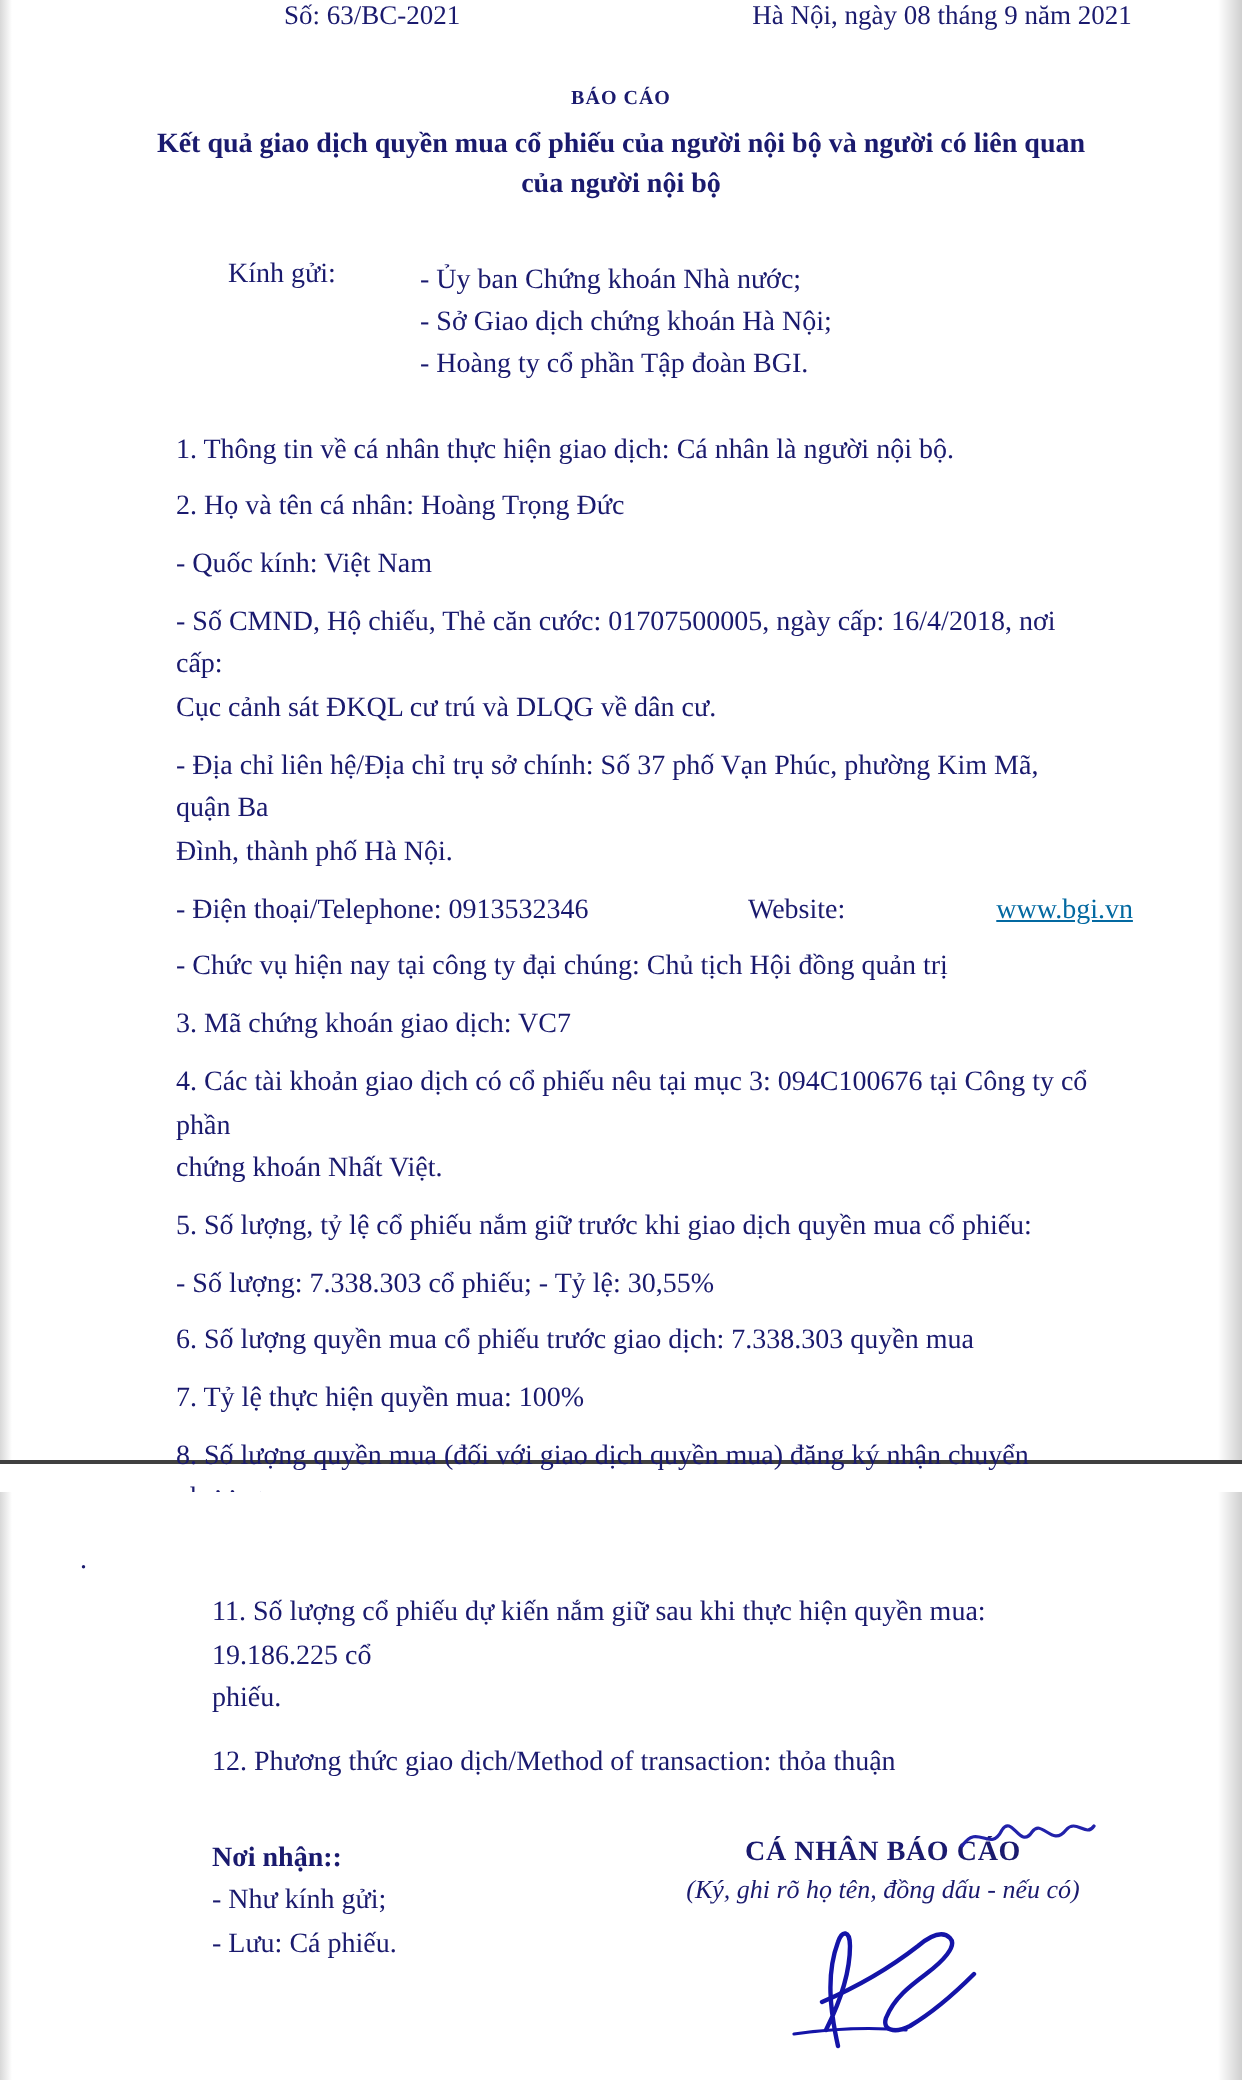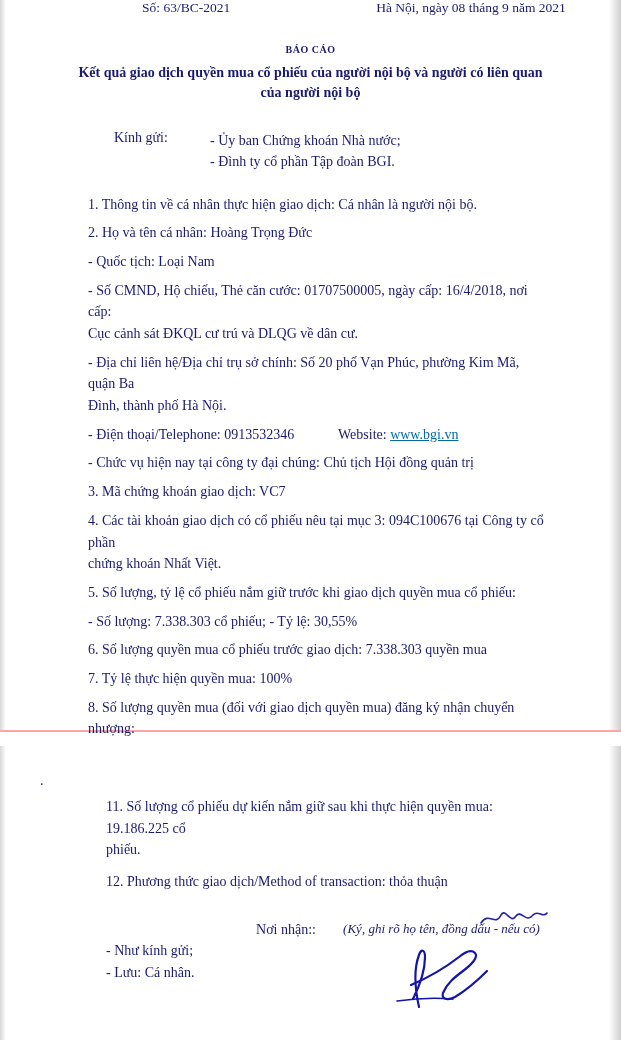--- a/index.html
+++ b/index.html
@@ -18,21 +18,21 @@
   .page {
     position: absolute;
     left: 0;
     width: 621px;
     background: #ffffff;
     box-sizing: border-box;
   }
   .page-1 {
     top: 0;
     height: 732px;
-    border-bottom: 2px solid #fca5a5;
+    border-bottom: 2px solid #404040;
     padding: 0 14px;
   }
   .page-2 {
     top: 746px;
     height: 294px;
     padding: 0 14px;
   }
   .edge-left {
     position: absolute;
     left: 0;
@@ -96,20 +96,21 @@
     line-height: 1.55;
     padding-left: 74px;
     padding-right: 58px;
   }
   .body p {
     margin: 0 0 7px 0;
     text-align: left;
   }
   .website-line {
     display: flex;
+    gap: 36px;
   }
   .website-line .phone { flex: none; width: 250px; }
   .link {
     color: #0369a1;
     text-decoration: underline;
   }
   .body2 {
     margin-top: 0;
     font-size: 14px;
     line-height: 1.55;
@@ -129,21 +130,21 @@
     margin-top: 26px;
     padding-left: 92px;
     padding-right: 40px;
     font-size: 14px;
   }
   .sign-left {
     width: 210px;
     flex: none;
     line-height: 1.55;
   }
-  .sign-left .bold { font-weight: normal; text-align: right; }
+  .sign-left .bold { font-weight: bold; }
   .sign-right {
     flex: 1;
     text-align: center;
     position: relative;
   }
   .sign-right .bold {
     font-weight: bold;
     letter-spacing: 0.3px;
   }
   .sign-note {
@@ -176,31 +177,32 @@
   <div class="title">BÁO CÁO</div>
   <div class="subtitle">
     <div>Kết quả giao dịch quyền mua cổ phiếu của người nội bộ và người có liên quan</div>
     <div>của người nội bộ</div>
   </div>
 
   <div class="kinhgui">
     <div class="kinhgui-label">Kính gửi:</div>
     <div class="kinhgui-list">
       <div>- Ủy ban Chứng khoán Nhà nước;</div>
-      <div>- Đình ty cổ phần Tập đoàn BGI.</div>
+      <div>- Sở Giao dịch chứng khoán Hà Nội;</div>
+      <div>- Hoàng ty cổ phần Tập đoàn BGI.</div>
     </div>
   </div>
 
   <div class="body">
     <p>1. Thông tin về cá nhân thực hiện giao dịch: Cá nhân là người nội bộ.</p>
     <p>2. Họ và tên cá nhân: Hoàng Trọng Đức</p>
-    <p>- Quốc tịch: Loại Nam</p>
+    <p>- Quốc kính: Việt Nam</p>
     <p style="margin-bottom:0">- Số CMND, Hộ chiếu, Thẻ căn cước: 01707500005, ngày cấp: 16/4/2018, nơi cấp:</p>
     <p>Cục cảnh sát ĐKQL cư trú và DLQG về dân cư.</p>
-    <p style="margin-bottom:0">- Địa chỉ liên hệ/Địa chỉ trụ sở chính: Số 20 phố Vạn Phúc, phường Kim Mã, quận Ba</p>
+    <p style="margin-bottom:0">- Địa chỉ liên hệ/Địa chỉ trụ sở chính: Số 37 phố Vạn Phúc, phường Kim Mã, quận Ba</p>
     <p>Đình, thành phố Hà Nội.</p>
     <p class="website-line">
       <span class="phone">- Điện thoại/Telephone: 0913532346</span>
       <span>Website:</span>
       <span>&nbsp;</span>
       <span class="link">www.bgi.vn</span>
     </p>
     <p>- Chức vụ hiện nay tại công ty đại chúng: Chủ tịch Hội đồng quản trị</p>
     <p>3. Mã chứng khoán giao dịch: VC7</p>
     <p style="margin-bottom:0">4. Các tài khoản giao dịch có cổ phiếu nêu tại mục 3: 094C100676 tại Công ty cổ phần</p>
@@ -230,26 +232,27 @@
   <div class="body2" style="padding-top:50px">
     <p style="margin-bottom:0">11. Số lượng cổ phiếu dự kiến nắm giữ sau khi thực hiện quyền mua: 19.186.225 cổ</p>
     <p>phiếu.</p>
     <p>12. Phương thức giao dịch/Method of transaction: thỏa thuận</p>
   </div>
 
   <div class="sign-area">
     <div class="sign-left">
       <div class="bold">Nơi nhận::</div>
       <div>- Như kính gửi;</div>
-      <div>- Lưu: Cá nhân.</div>
+      <div>- Lưu: Cá phiếu.</div>
     </div>
     <div class="sign-right">
       <svg class="scribble-top" width="70" height="22" viewBox="0 0 70 22">
         <path d="M2 16 C10 4, 16 20, 22 8 C27 0, 31 18, 37 9 C42 2, 47 17, 54 8 C59 2, 64 12, 68 6" fill="none" stroke="#2222aa" stroke-width="1.6" stroke-linecap="round"></path>
       </svg>
+      <div class="bold">CÁ NHÂN BÁO CÁO</div>
       <div class="sign-note">(Ký, ghi rõ họ tên, đồng dấu - nếu có)</div>
       <svg class="signature-svg" width="150" height="74" viewBox="0 0 150 74">
         <path d="M52 66 C48 48, 46 30, 52 14 C54 8, 58 8, 58 16 C58 30, 52 46, 46 58" fill="none" stroke="#1414a8" stroke-width="2.2" stroke-linecap="round"></path>
         <path d="M44 44 C58 38, 74 30, 92 16 C98 11, 104 8, 108 12 C112 16, 104 24, 96 30 C88 36, 80 42, 76 52 C74 58, 80 60, 88 56 C98 50, 110 40, 120 30" fill="none" stroke="#1414a8" stroke-width="2.2" stroke-linecap="round" fill-opacity="0"></path>
         <path d="M30 60 C44 58, 62 56, 86 58" fill="none" stroke="#1414a8" stroke-width="1.6" stroke-linecap="round"></path>
       </svg>
 
     </div>
   </div>
 </div>

